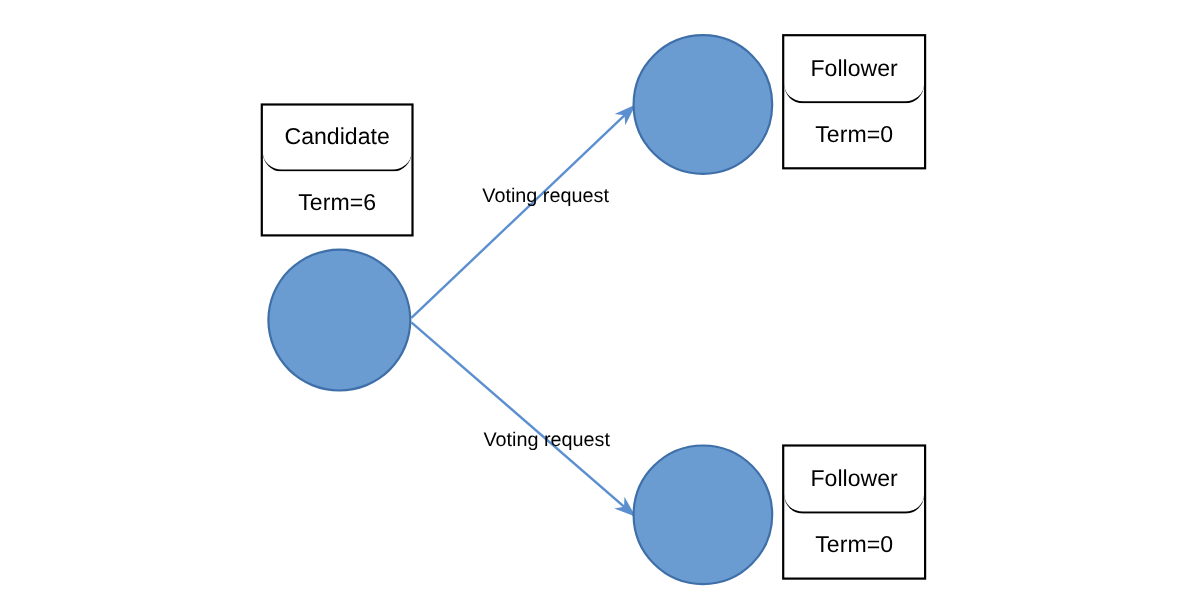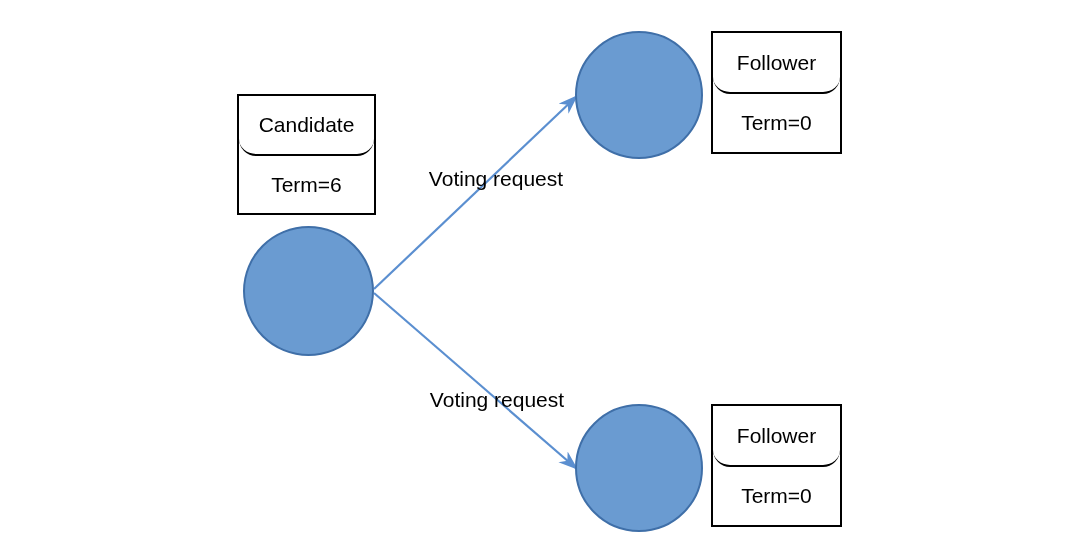--- a/index.html
+++ b/index.html
@@ -51,21 +51,21 @@
     line-height: 1;
     white-space: nowrap;
   }
   .info-row.row-top {
     border-bottom: 2px solid #000000;
     border-radius: 17px;
   }
   .edge-label {
     position: absolute;
     color: #000000;
-    font-size: 21px;
+    font-size: 18px;
     line-height: 1;
     white-space: nowrap;
     transform: translate(-50%, -50%);
   }
 </style>
 </head>
 <body>
 
 <div id="canvas">
 

